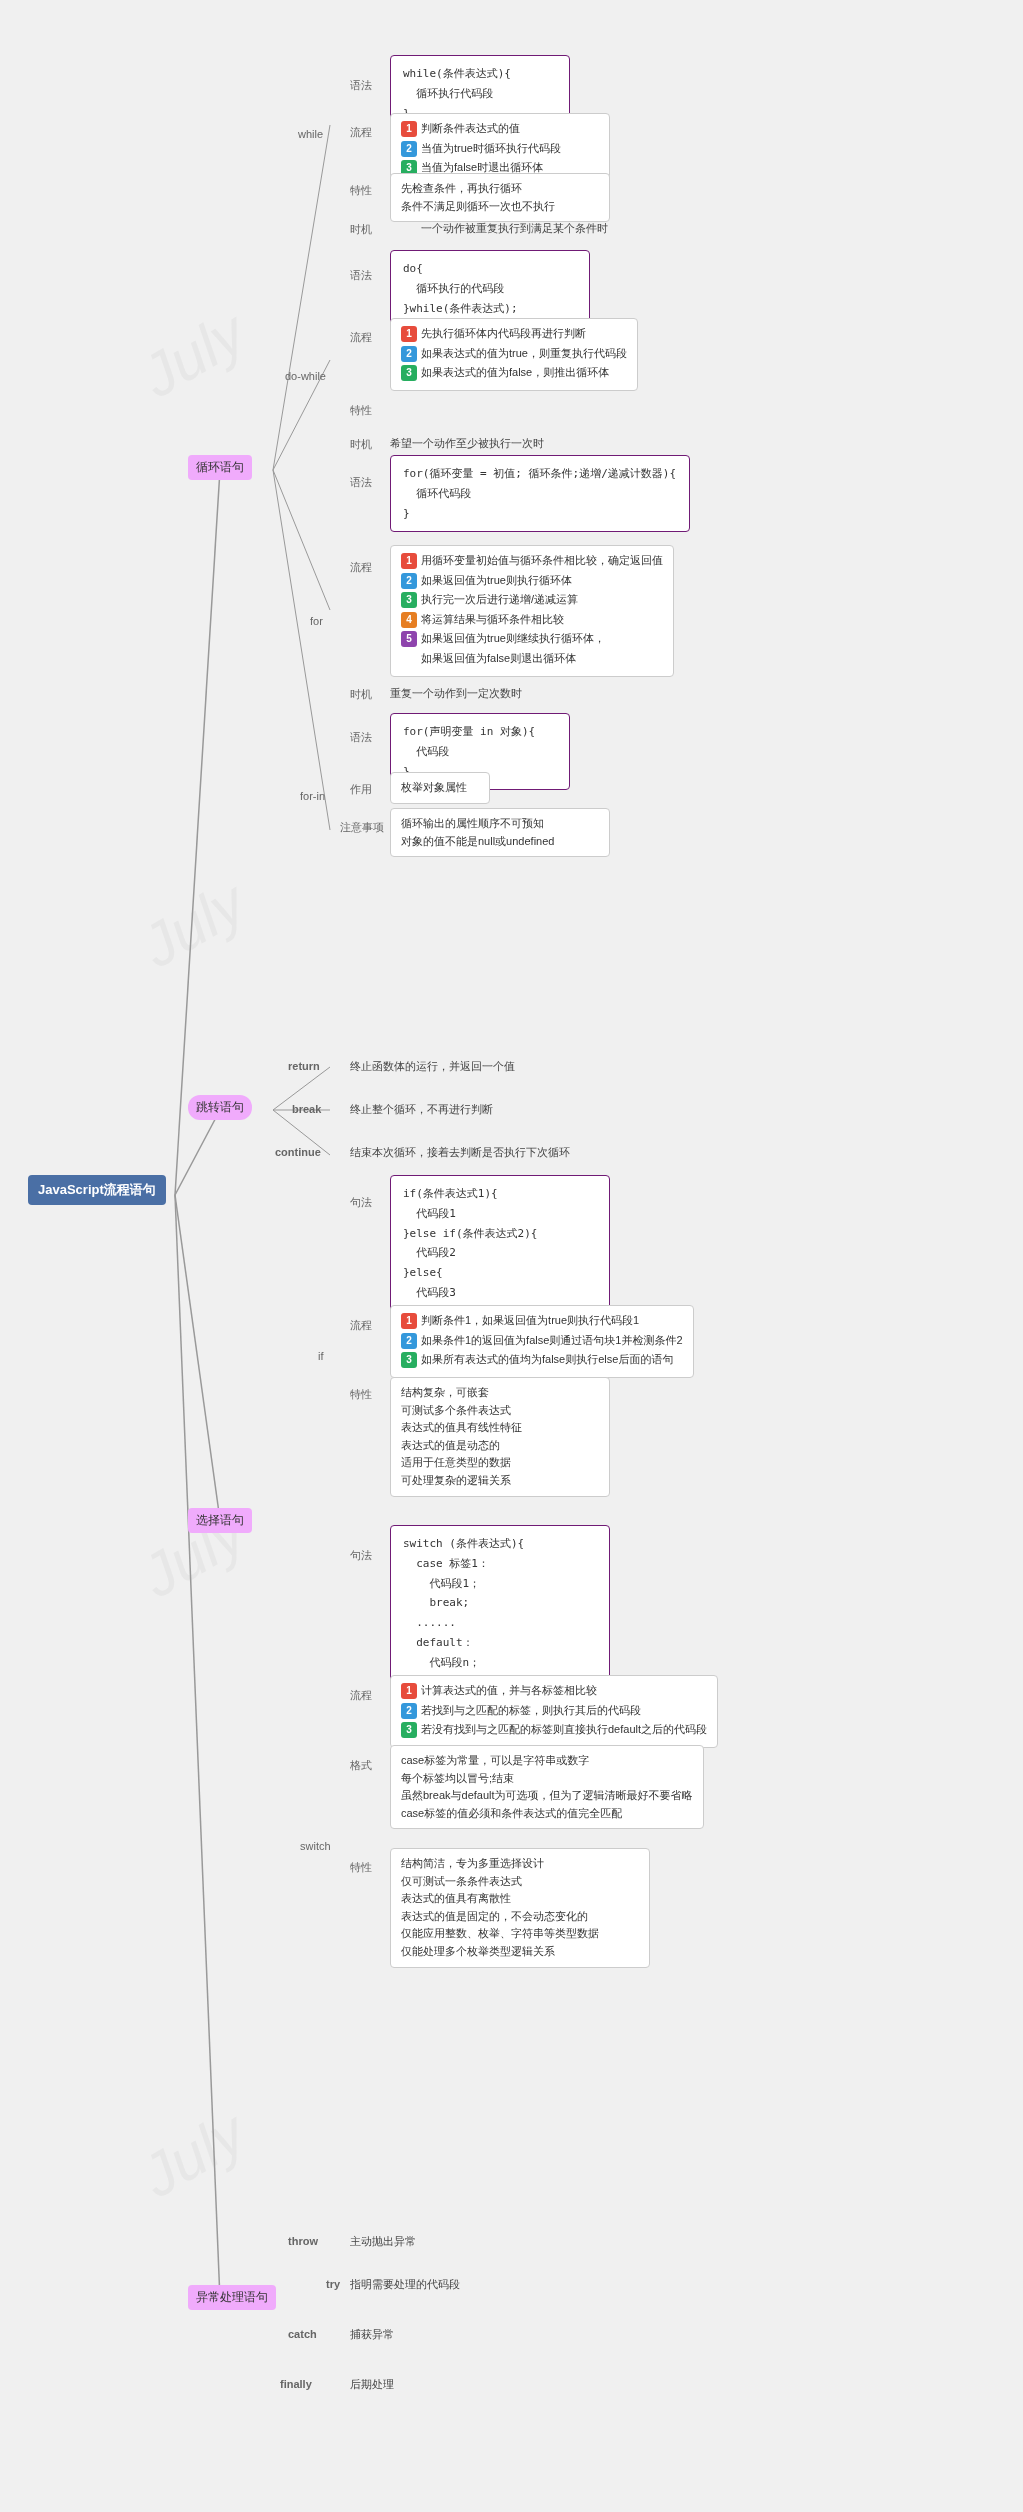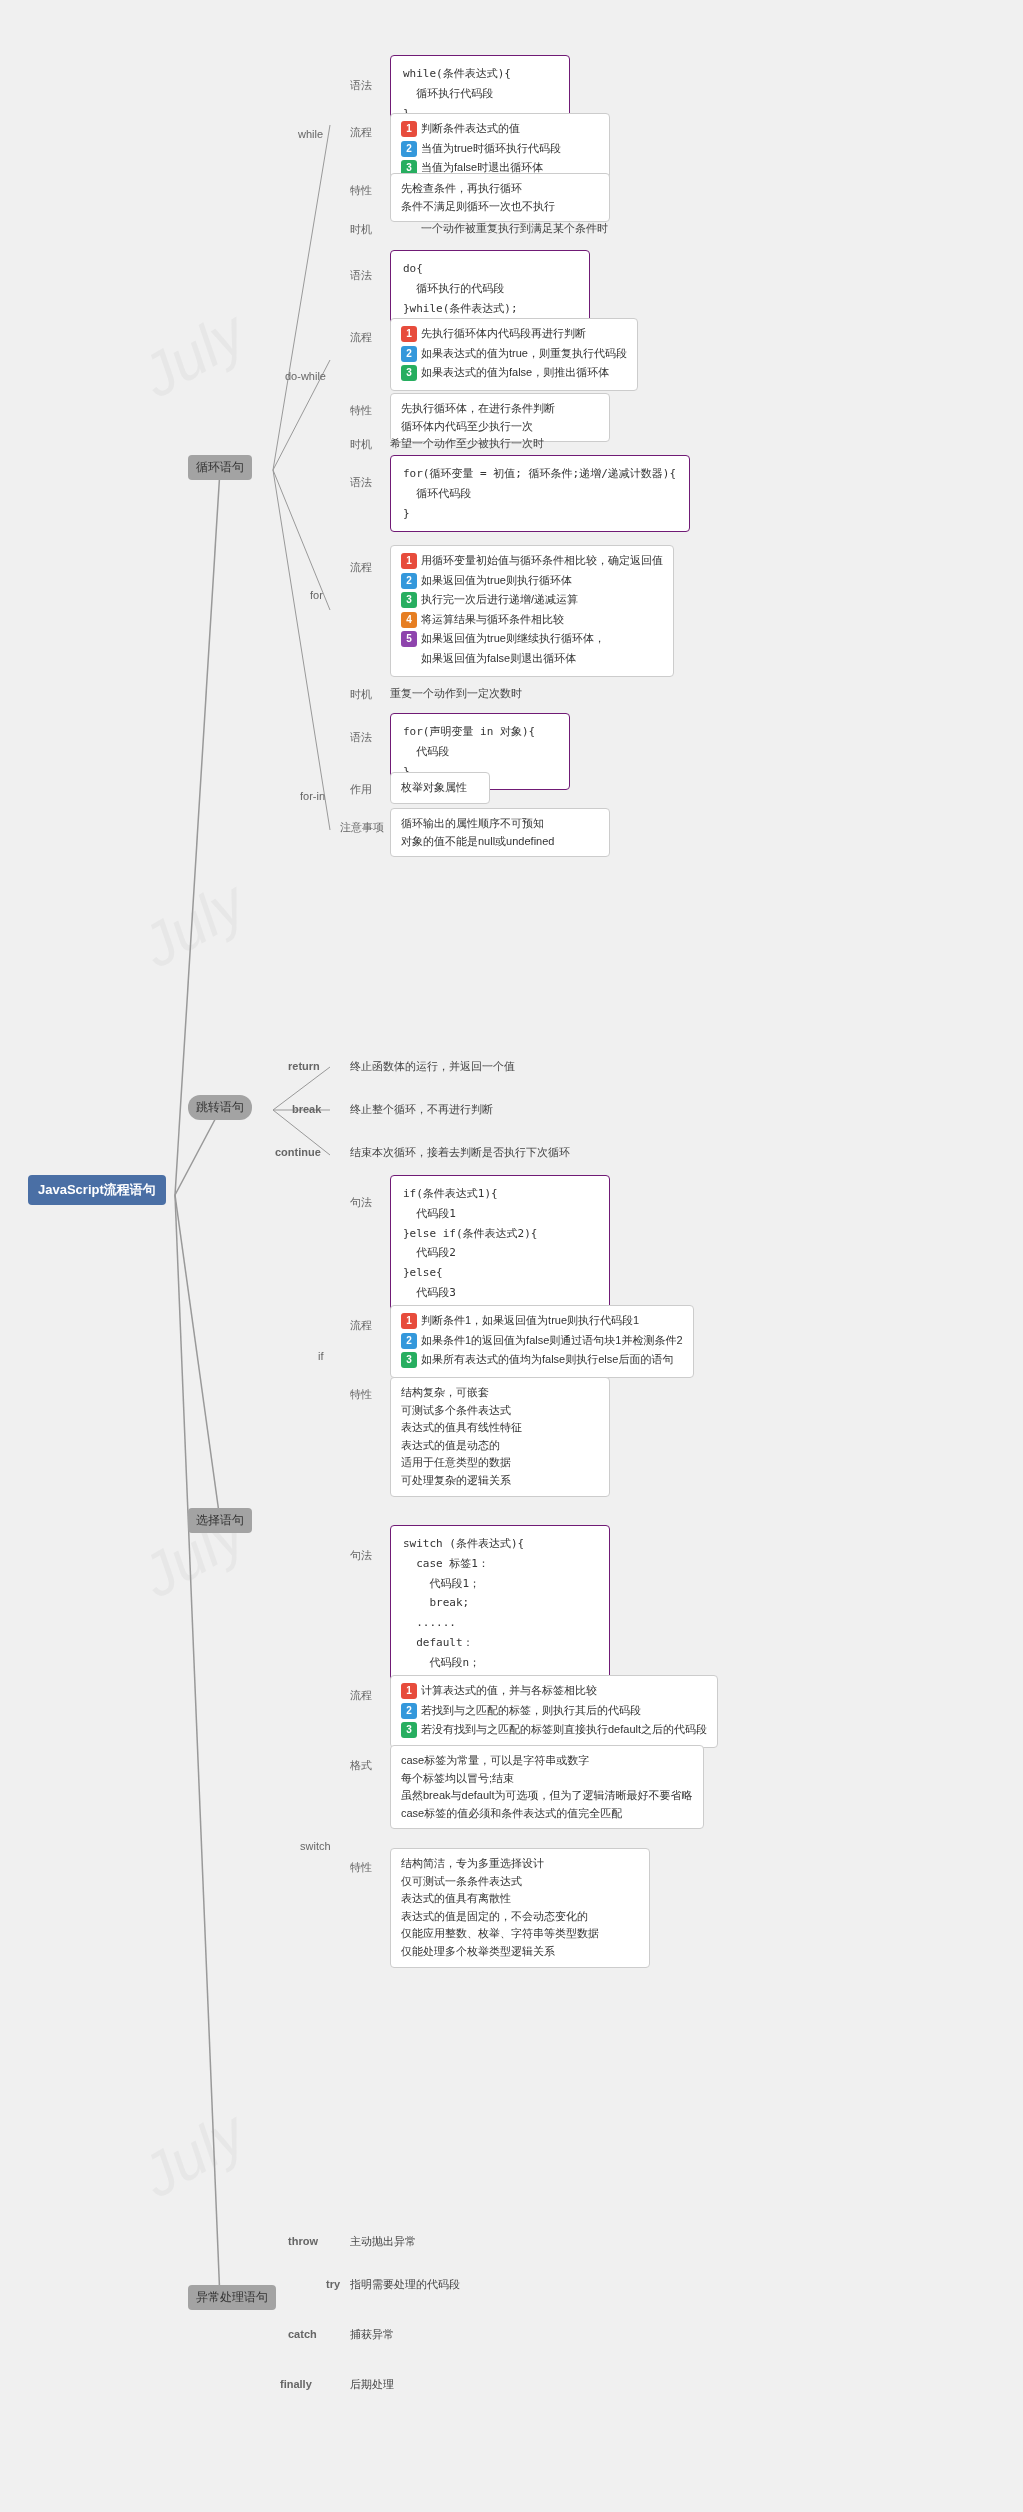--- a/index.html
+++ b/index.html
@@ -40,21 +40,21 @@
       border-radius: 4px;
       font-size: 13px;
       font-weight: bold;
       white-space: nowrap;
       z-index: 10;
     }
 
     
     .category-node {
       position: absolute;
-      background: #a3a3a3;
+      background: #f0abfc;
       color: #333;
       padding: 4px 8px;
       border-radius: 4px;
       font-size: 12px;
       white-space: nowrap;
       z-index: 10;
     }
 
     
     .content-box {
@@ -220,29 +220,25 @@
       <span class="num-badge badge-blue">2</span>
       <span>如果表达式的值为true，则重复执行代码段</span>
     </div>
     <div class="num-item">
       <span class="num-badge badge-green">3</span>
       <span>如果表达式的值为false，则推出循环体</span>
     </div>
   </div>
 
   <div class="section-label" style="top:383px; left:330px;">特性</div>
-  <div class="content-box" style="top:373px; left:370px; min-width:220px;">
-    <div>先执行循环体，在进行条件判断</div>
-    <div>循环体内代码至少执行一次</div>
-  </div>
 
   <div class="section-label" style="top:417px; left:330px;">时机</div>
   <div class="text-content" style="top:415px; left:370px;">希望一个动作至少被执行一次时</div>
 
-  <div class="section-label" style="top:569px; left:290px;">for</div>
+  <div class="section-label" style="top:595px; left:290px;">for</div>
 
   <div class="section-label" style="top:455px; left:330px;">语法</div>
   <div class="code-box" style="top:435px; left:370px; min-width:300px;">
     <div>for(循环变量 = 初值; 循环条件;递增/递减计数器){</div>
     <div>&nbsp;&nbsp;循环代码段</div>
     <div>}</div>
   </div>
 
   <div class="section-label" style="top:540px; left:330px;">流程</div>
   <div class="content-box" style="top:525px; left:370px; min-width:280px;">

